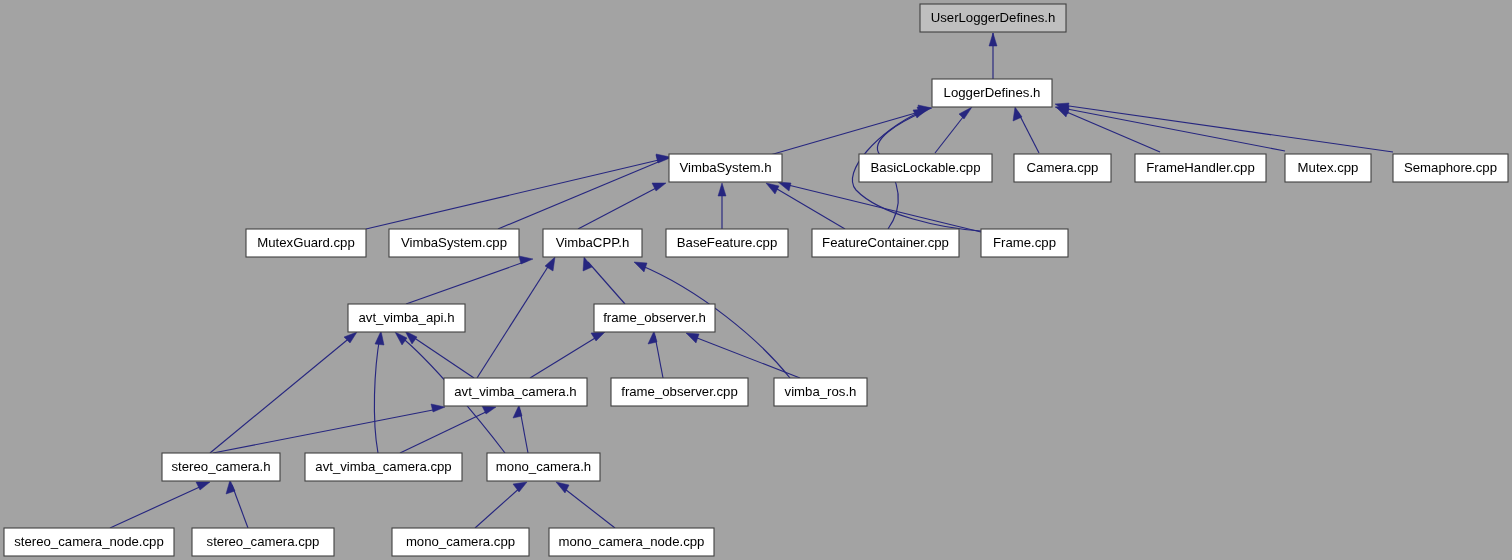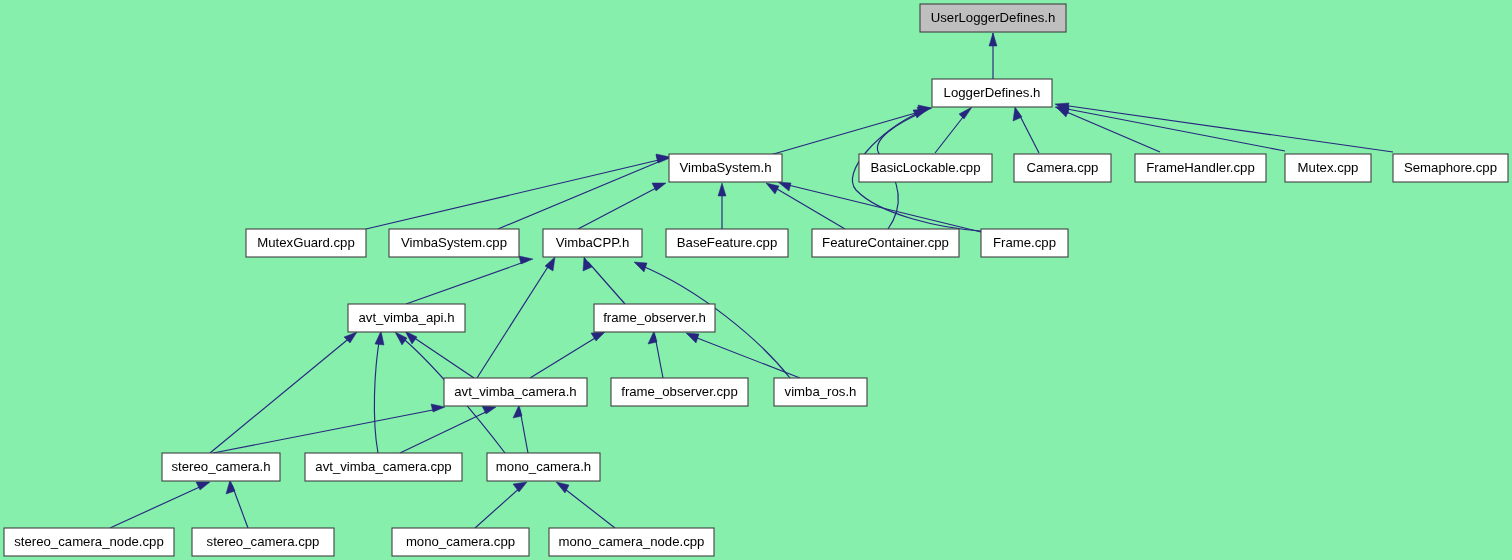--- a/index.html
+++ b/index.html
@@ -4,21 +4,21 @@
 <style>
   html, body {
     margin: 0;
     padding: 0;
     background: #ffffff;
   }
   #canvas {
     position: relative;
     width: 1512px;
     height: 560px;
-    background: #86efac;
+    background: #a3a3a3;
     font-family: "Liberation Sans", sans-serif;
     overflow: hidden;
   }
   svg#graph {
     position: absolute;
     left: 0;
     top: 0;
     width: 1512px;
     height: 560px;
     display: block;

